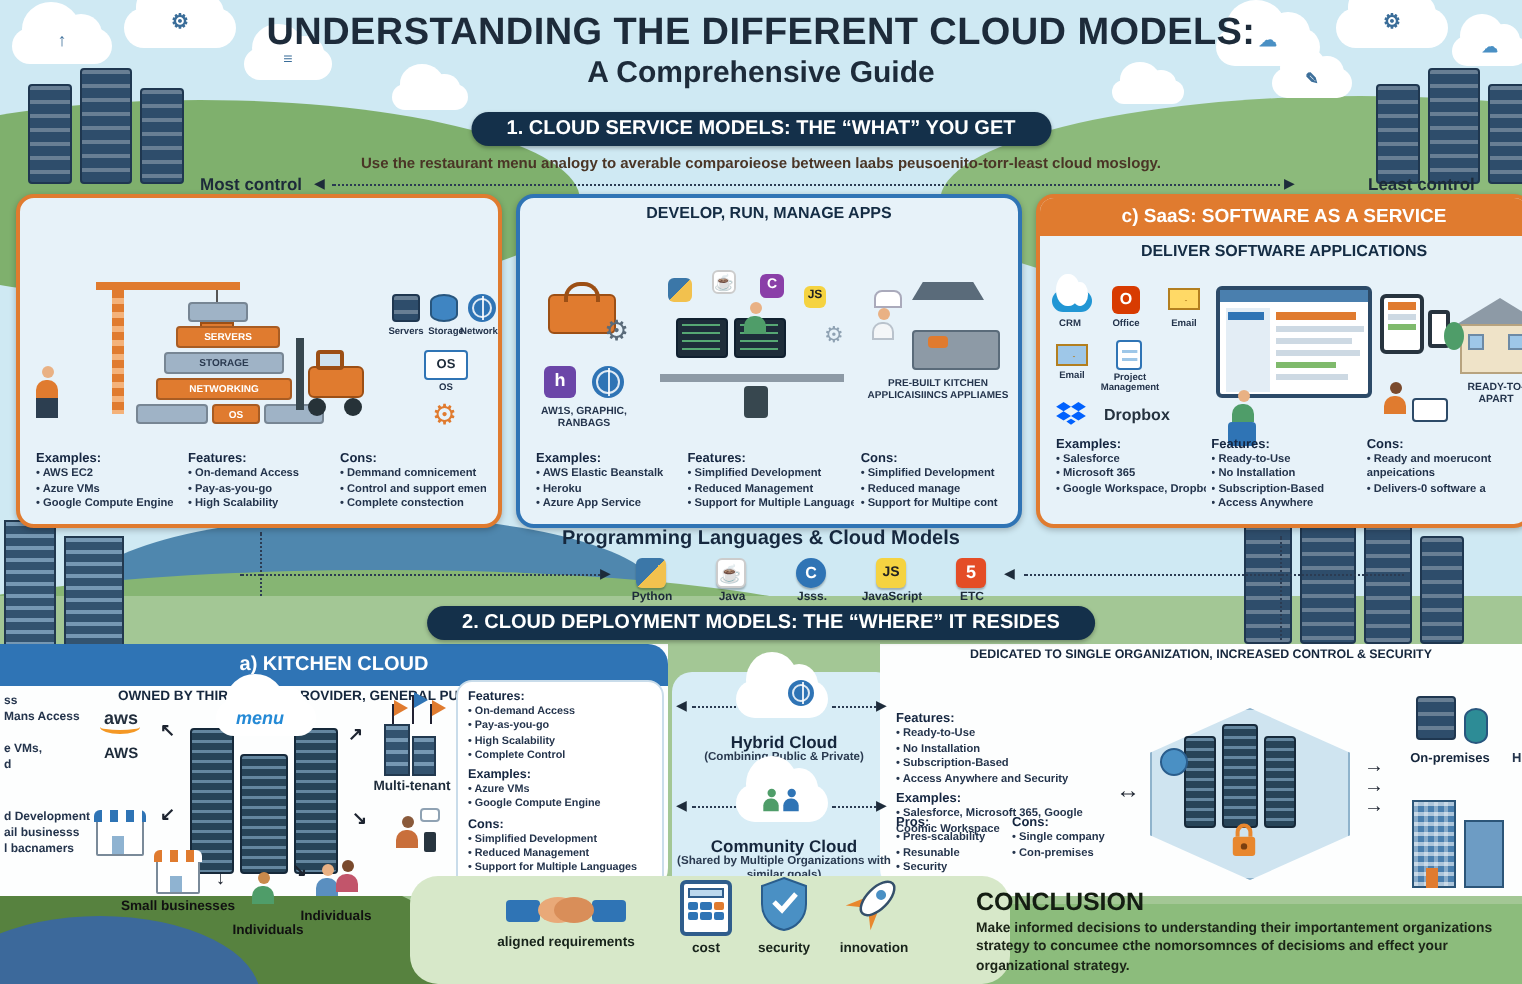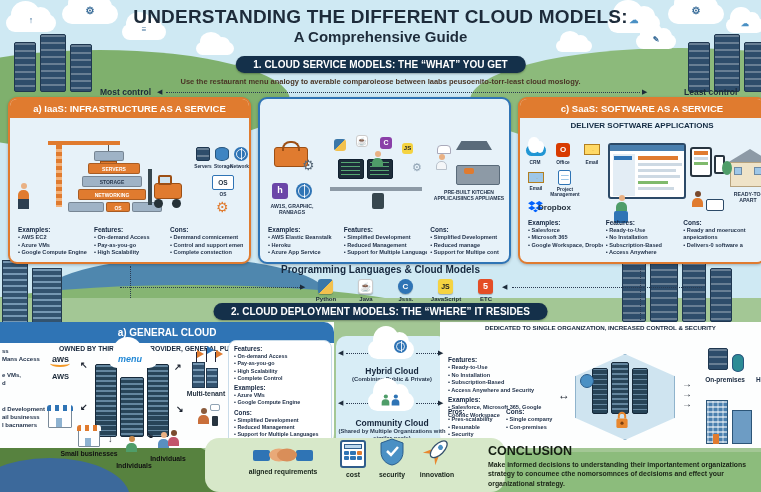--- a/index.html
+++ b/index.html
@@ -146,21 +146,20 @@
 <div class="pill" style="top:56px">1. CLOUD SERVICE MODELS: THE “WHAT” YOU GET</div>
 <div class="sub">Use the restaurant menu analogy to averable comparoieose between laabs peusoenito-torr-least cloud moslogy.</div>
 
 <div class="ctl" style="left:100px">Most control</div>
 <span class="tri" style="left:157px;top:88px">◀</span>
 <div class="dot-h" style="left:166px;top:92px;width:474px"></div>
 <span class="tri" style="left:642px;top:88px">▶</span>
 <div class="ctl" style="left:684px">Least control</div>
 
 <div class="svc or" style="left:8px;width:243px">
-  <div class="svc-h">a) IaaS: INFRASTRUCTURE AS A SERVICE</div>
   <div class="illo">
 
     <div class="pers" style="left:8px;top:44px">
         <div class="hd"></div>
         <div class="bd" style="background:#e07b2f"></div>
         <div style="width:11px;height:10px;background:#2c3e50"></div>
       </div>
 
     <div class="abs" style="left:20px;top:2px;width:100px;height:66px">
       <div class="abs" style="left:18px;top:0;width:72px;height:4px;background:#e07b2f"></div>
@@ -217,20 +216,21 @@
       <ul class="bl-list">
           <li>Demmand comnicement</li>
           <li>Control and support ementml</li>
           <li>Complete constection</li>
         </ul>
     </div>
   </div>
 </div>
 
 <div class="svc bl" style="left:258px;width:253px">
+  <div class="tag">DEVELOP, RUN, MANAGE APPS</div>
   <div class="illo">
     <div class="abs" style="left:14px;top:8px;width:34px;height:20px;background:#e07b2f;border:1px solid #9c4f15;border-radius:3px"></div>
     <div class="abs" style="left:22px;top:2px;width:18px;height:10px;border:2px solid #9c4f15;border-bottom:none;border-radius:8px 8px 0 0"></div>
     <span class="abs" style="left:42px;top:18px;font-size:14px;color:#5a6b7a">⚙</span>
     <div class="abs" style="left:12px;top:44px;width:16px;height:16px;background:#6b46a8;border-radius:3px;color:#fff;font-weight:bold;font-size:9px;text-align:center;line-height:15px">h</div>
     <div class="globe" style="left:36px;top:44px;width:16px;height:16px"></div>
     <div class="mini-lbl" style="left:0;top:64px;width:64px;font-size:5.2px">AW1S, GRAPHIC, RANBAGS</div>
 
     <div class="badge" style="left:74px;top:0;width:12px;height:12px;background:linear-gradient(135deg,#3b77a8 50%,#f2c14e 50%)"></div>
     <div class="badge" style="left:96px;top:-4px;width:12px;height:12px;background:#fff;color:#b5452f;font-size:8px;line-height:12px;border:1px solid #ccc">☕</div>
@@ -296,21 +296,21 @@
     <div class="mini-lbl" style="left:2px;top:21px;width:26px">CRM</div>
     <div class="mini-lbl" style="left:32px;top:21px;width:22px">Office</div>
     <div class="mini-lbl" style="left:60px;top:21px;width:24px">Email</div>
     <div class="env" style="left:8px;top:33px;width:16px;height:11px;background:#9ec7e8"></div>
     <div class="abs" style="left:38px;top:31px;width:13px;height:15px;background:#fff;border:1.5px solid #2f74b5;border-radius:2px;background-image:repeating-linear-gradient(180deg,#9ec7e8 0 1.5px,transparent 1.5px 4px);background-size:70% 60%;background-repeat:no-repeat;background-position:2px 4px"></div>
     <div class="mini-lbl" style="left:4px;top:47px;width:24px">Email</div>
     <div class="mini-lbl" style="left:28px;top:48px;width:34px">Project Management</div>
     <svg class="abs" style="left:8px;top:62px" width="15" height="13" viewBox="0 0 16 14">
         <path d="M4 0 L8 2.5 L4 5 L0 2.5Z M12 0 L16 2.5 L12 5 L8 2.5Z M4 5 L8 7.5 L4 10 L0 7.5Z M12 5 L16 7.5 L12 10 L8 7.5Z M5.5 10.5 L8 12.2 L10.5 10.5 L8 9Z" fill="#0061fe"></path>
       </svg>
-    <div class="abs" style="left:18px;top:64px;font-size:8px;font-weight:bold;color:#25323f">Dropbox</div>
+    <div class="abs" style="left:32px;top:64px;font-size:8px;font-weight:bold;color:#25323f">Dropbox</div>
 
     <div class="abs" style="left:88px;top:4px;width:78px;height:56px;background:#fff;border:2px solid #2c4a68;border-radius:3px">
       <div style="height:6px;background:#4a7fae"></div>
       <div class="abs" style="left:3px;top:9px;width:22px;height:42px;background:#e3edf5"></div>
       <div class="abs" style="left:4px;top:11px;width:18px;height:4px;background:#2f74b5"></div>
       <div class="abs" style="left:28px;top:11px;width:40px;height:4px;background:#e07b2f"></div>
       <div class="abs" style="left:28px;top:18px;width:44px;height:3px;background:#cdd9e3"></div>
       <div class="abs" style="left:28px;top:24px;width:38px;height:3px;background:#cdd9e3"></div>
       <div class="abs" style="left:28px;top:30px;width:42px;height:3px;background:#cdd9e3"></div>
       <div class="abs" style="left:28px;top:36px;width:30px;height:3px;background:#7fba6c"></div>
@@ -386,21 +386,21 @@
 <div class="lang-lbl" style="left:344px;top:296px;z-index:4">Java</div>
 <div class="lang-lbl" style="left:384px;top:296px;z-index:4">Jsss.</div>
 <div class="lang-lbl" style="left:424px;top:296px;z-index:4">JavaScript</div>
 <div class="lang-lbl" style="left:464px;top:296px;z-index:4">ETC</div>
 <div class="dot-v" style="left:130px;top:266px;height:32px;z-index:2"></div>
 <div class="dot-v" style="left:640px;top:268px;height:52px;z-index:2"></div>
 
 <div class="pill" style="top:303px;z-index:5">2. CLOUD DEPLOYMENT MODELS: THE “WHERE” IT RESIDES</div>
 
 <div class="dep" style="left:0;width:334px;border-radius:0 0 14px 0">
-  <div class="dep-h" style="background:#2f74b5;border-radius:0 10px 0 0">a) GENERAL CLOUD</div>
+  <div class="dep-h" style="background:#2f74b5;border-radius:0 10px 0 0">a) KITCHEN CLOUD</div>
   <div class="dep-tag">OWNED BY THIRD-PARTY PROVIDER, GENERAL PUBLIC ACCESS</div>
 
   <div class="frag" style="left:2px;top:26px">ss</div>
   <div class="frag" style="left:2px;top:34px">Mans Access</div>
   <div class="frag" style="left:2px;top:50px">e VMs,</div>
   <div class="frag" style="left:2px;top:58px">d</div>
   <div class="frag" style="left:2px;top:84px">d Development</div>
   <div class="frag" style="left:2px;top:92px">ail businesss</div>
   <div class="frag" style="left:2px;top:100px">l bacnamers</div>
 

